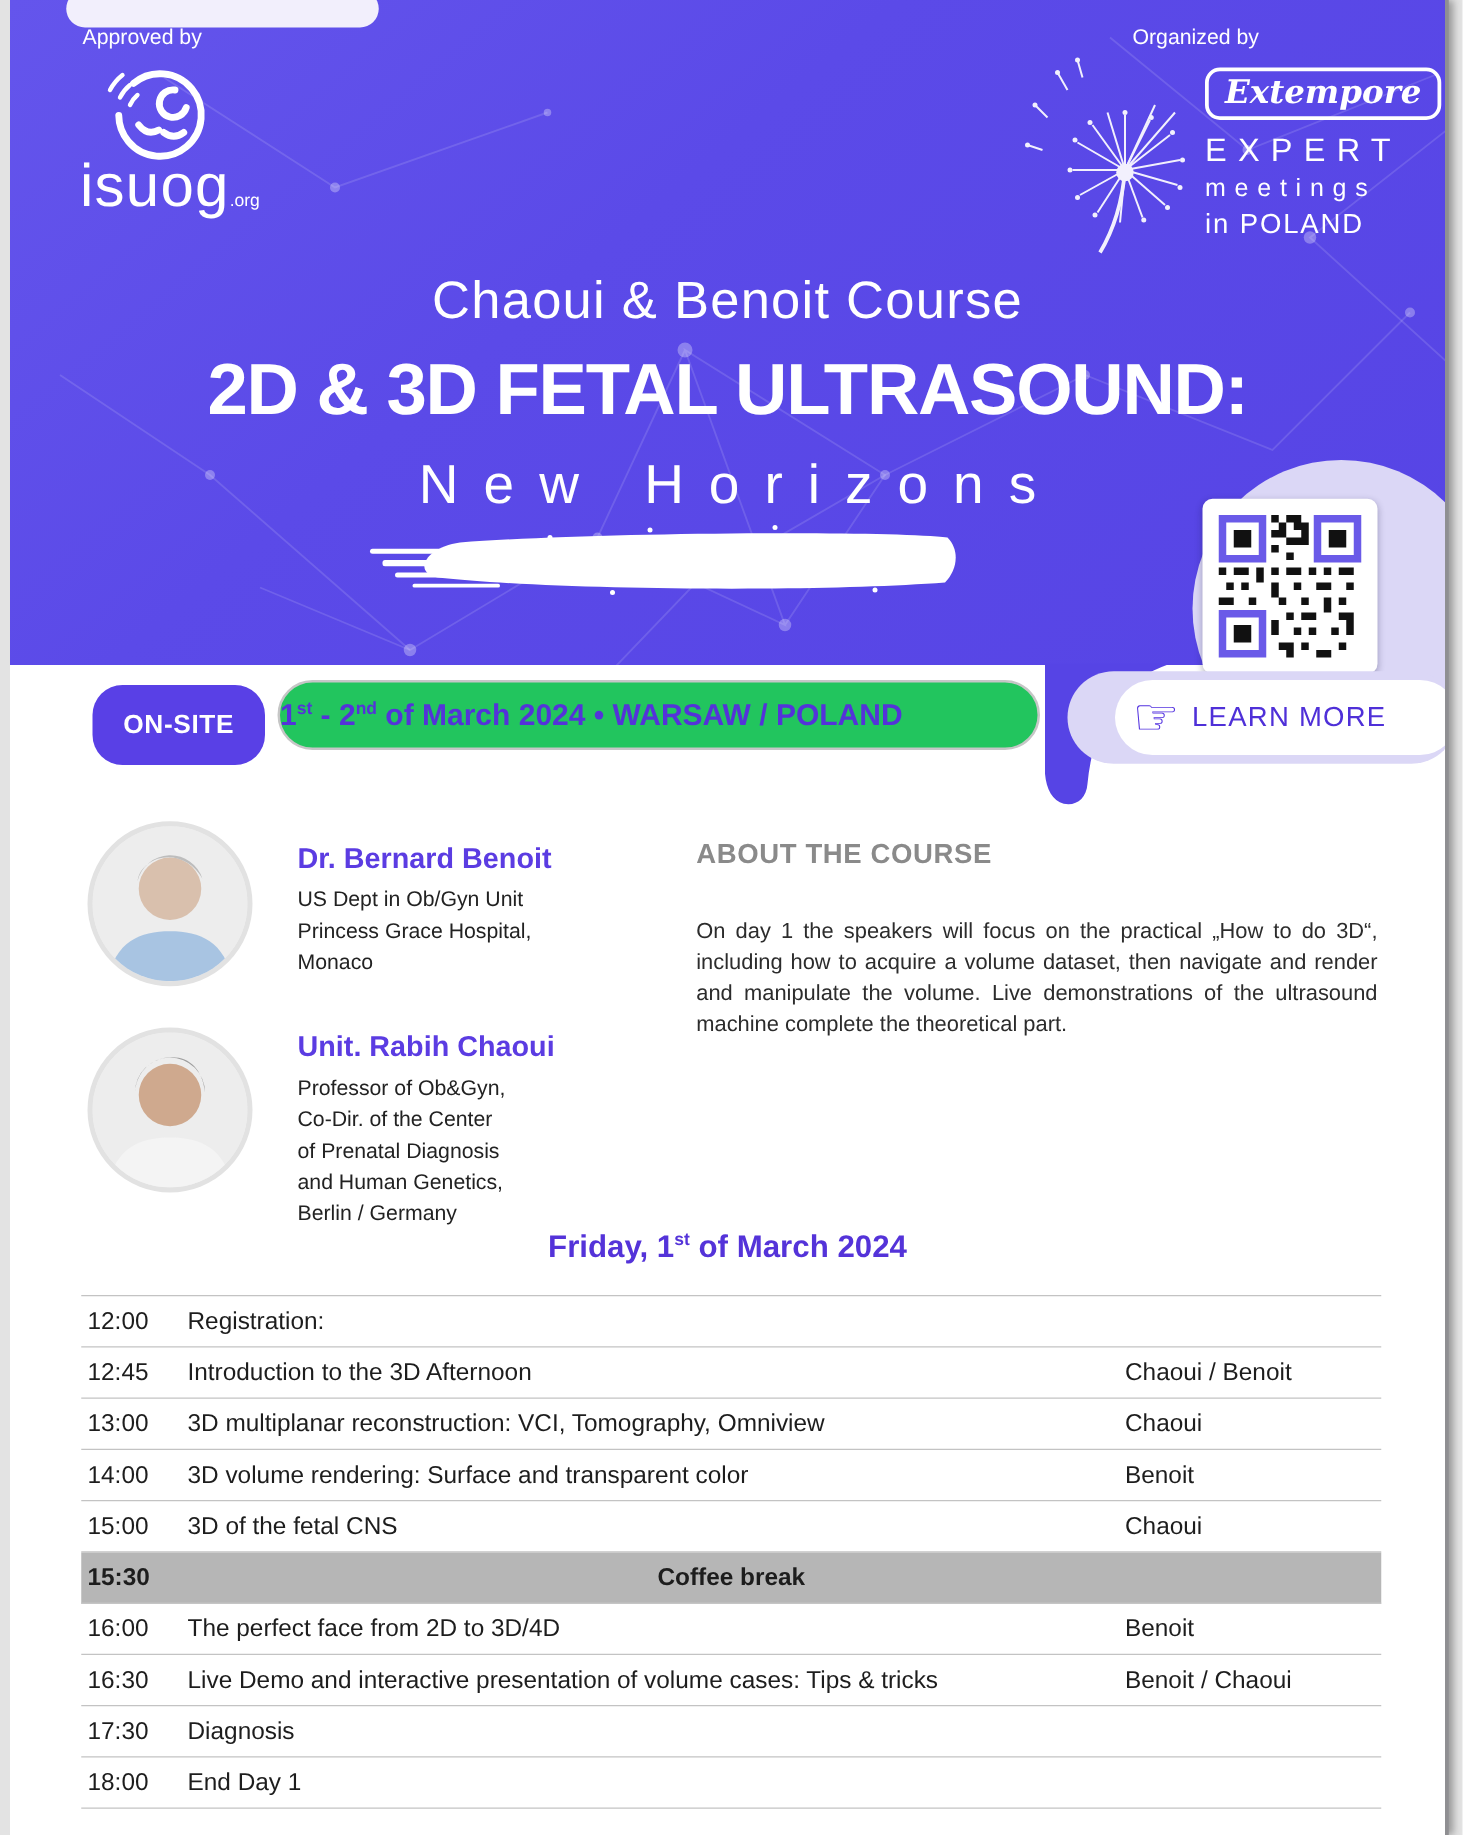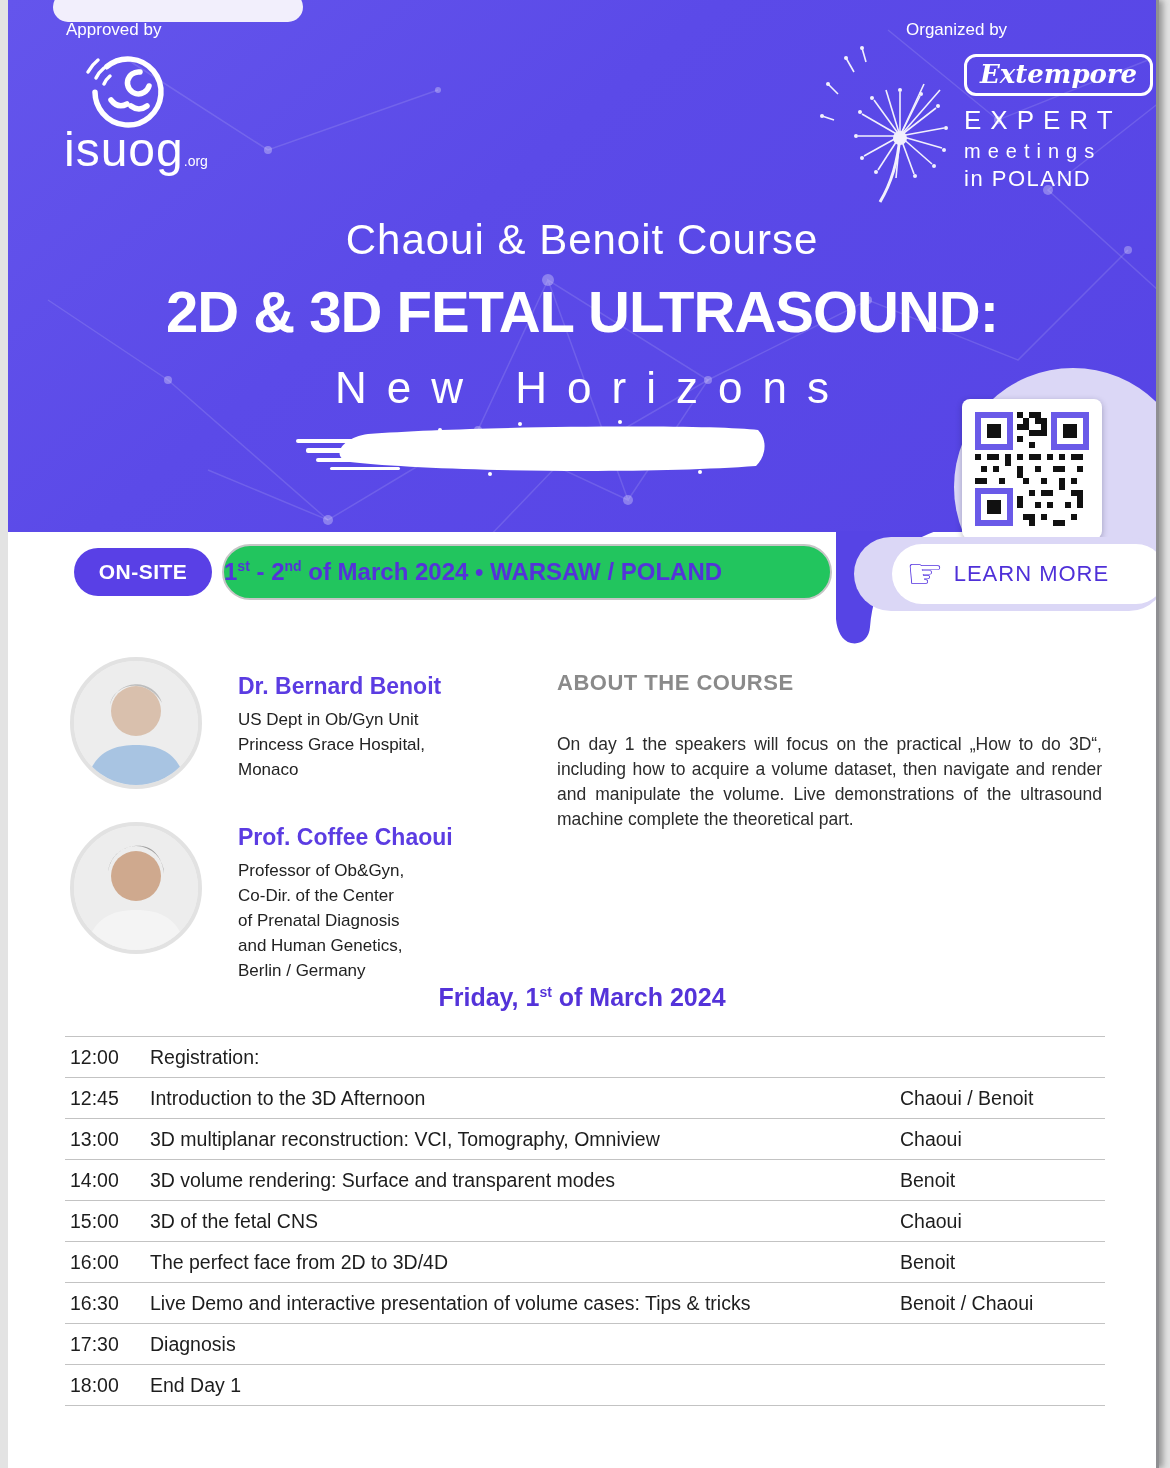--- a/index.html
+++ b/index.html
@@ -44,21 +44,21 @@
     background:#fff;border-radius:8px;padding:11px;box-shadow:0 2px 6px rgba(20,20,60,.3);}
   .wedge{position:absolute;left:828px;top:531px;}
   
   .learn-lav{position:absolute;left:846px;top:537px;width:312px;height:74px;
     border-radius:37px;background:#dbd7f6;}
   .learn-pill{position:absolute;left:884px;top:544px;width:274px;height:60px;
     border-radius:30px;background:#ffffff;display:flex;align-items:center;
     padding-left:14px;box-sizing:border-box;cursor:pointer;}
   .hand{font-family:"DejaVu Sans",sans-serif;font-size:42px;color:#5433e0;line-height:1;}
   .learn-txt{margin-left:10px;font-size:22px;font-weight:normal;letter-spacing:1px;color:#4f30d8;}
-  .onsite{position:absolute;left:66px;top:548px;width:138px;height:48px;border-radius:24px;
+  .onsite{position:absolute;left:66px;top:548px;width:138px;height:64px;border-radius:24px;
     background:#5940e6;color:#fff;font-size:21px;font-weight:bold;
     display:flex;align-items:center;justify-content:center;letter-spacing:.5px;}
   .date-pill{position:absolute;left:214px;top:544px;width:610px;height:56px;border-radius:30px;
     background:#22c55e;border:2px solid #c6c6c6;box-sizing:border-box;
     display:flex;align-items:center;justify-content:flex-start;
     color:#5433d9;font-size:24px;font-weight:bold;}
   .date-pill sup{font-size:14px;}
   
   .photo{position:absolute;width:124px;height:124px;border:4px solid #e2e2e2;
     border-radius:50%;overflow:hidden;background:#efefef;}
@@ -263,21 +263,21 @@
   </div>
 
   <div class="photo" style="left:62px;top:822px;">
     <svg width="124" height="124" viewBox="0 0 124 124">
       <rect width="124" height="124" fill="#ededed"></rect>
       <path d="M12 124 C18 92 38 84 62 84 C86 84 106 92 112 124 Z" fill="#f4f4f4"></path>
       <circle cx="62" cy="50" r="25" fill="#cfa98e"></circle>
       <path d="M34 48 a28 28 0 0 1 56 0 C88 28 76 18 60 20 C44 22 35 34 34 48 Z" fill="#9f9f9f"></path>
     </svg>
   </div>
-  <div class="sp-name" style="left:230px;top:824px;">Prof. Coffee Chaoui</div>
+  <div class="sp-name" style="left:230px;top:824px;">Unit. Rabih Chaoui</div>
   <div class="sp-bio" style="left:230px;top:858px;">
     <div>Professor of Ob&amp;Gyn,</div>
     <div>Co-Dir. of the Center</div>
     <div>of Prenatal Diagnosis</div>
     <div>and Human Genetics,</div>
     <div>Berlin / Germany</div>
   </div>
 
   <div class="about">
     <div class="about-h">ABOUT THE COURSE</div>
@@ -297,28 +297,32 @@
       <span class="ttl">Introduction to the 3D Afternoon</span>
       <span class="spk">Chaoui / Benoit</span>
     </div>
     <div class="srow">
       <span class="time">13:00</span>
       <span class="ttl">3D multiplanar reconstruction: VCI, Tomography, Omniview</span>
       <span class="spk">Chaoui</span>
     </div>
     <div class="srow">
       <span class="time">14:00</span>
-      <span class="ttl">3D volume rendering: Surface and transparent modes</span>
+      <span class="ttl">3D volume rendering: Surface and transparent color</span>
       <span class="spk">Benoit</span>
     </div>
     <div class="srow">
       <span class="time">15:00</span>
       <span class="ttl">3D of the fetal CNS</span>
       <span class="spk">Chaoui</span>
     </div>
+    <div class="srow coffee">
+      <span class="time">15:30</span>
+      <span class="coffee-label">Coffee break</span>
+    </div>
     <div class="srow">
       <span class="time">16:00</span>
       <span class="ttl">The perfect face from 2D to 3D/4D</span>
       <span class="spk">Benoit</span>
     </div>
     <div class="srow">
       <span class="time">16:30</span>
       <span class="ttl">Live Demo and interactive presentation of volume cases: Tips &amp; tricks</span>
       <span class="spk">Benoit / Chaoui</span>
     </div>

